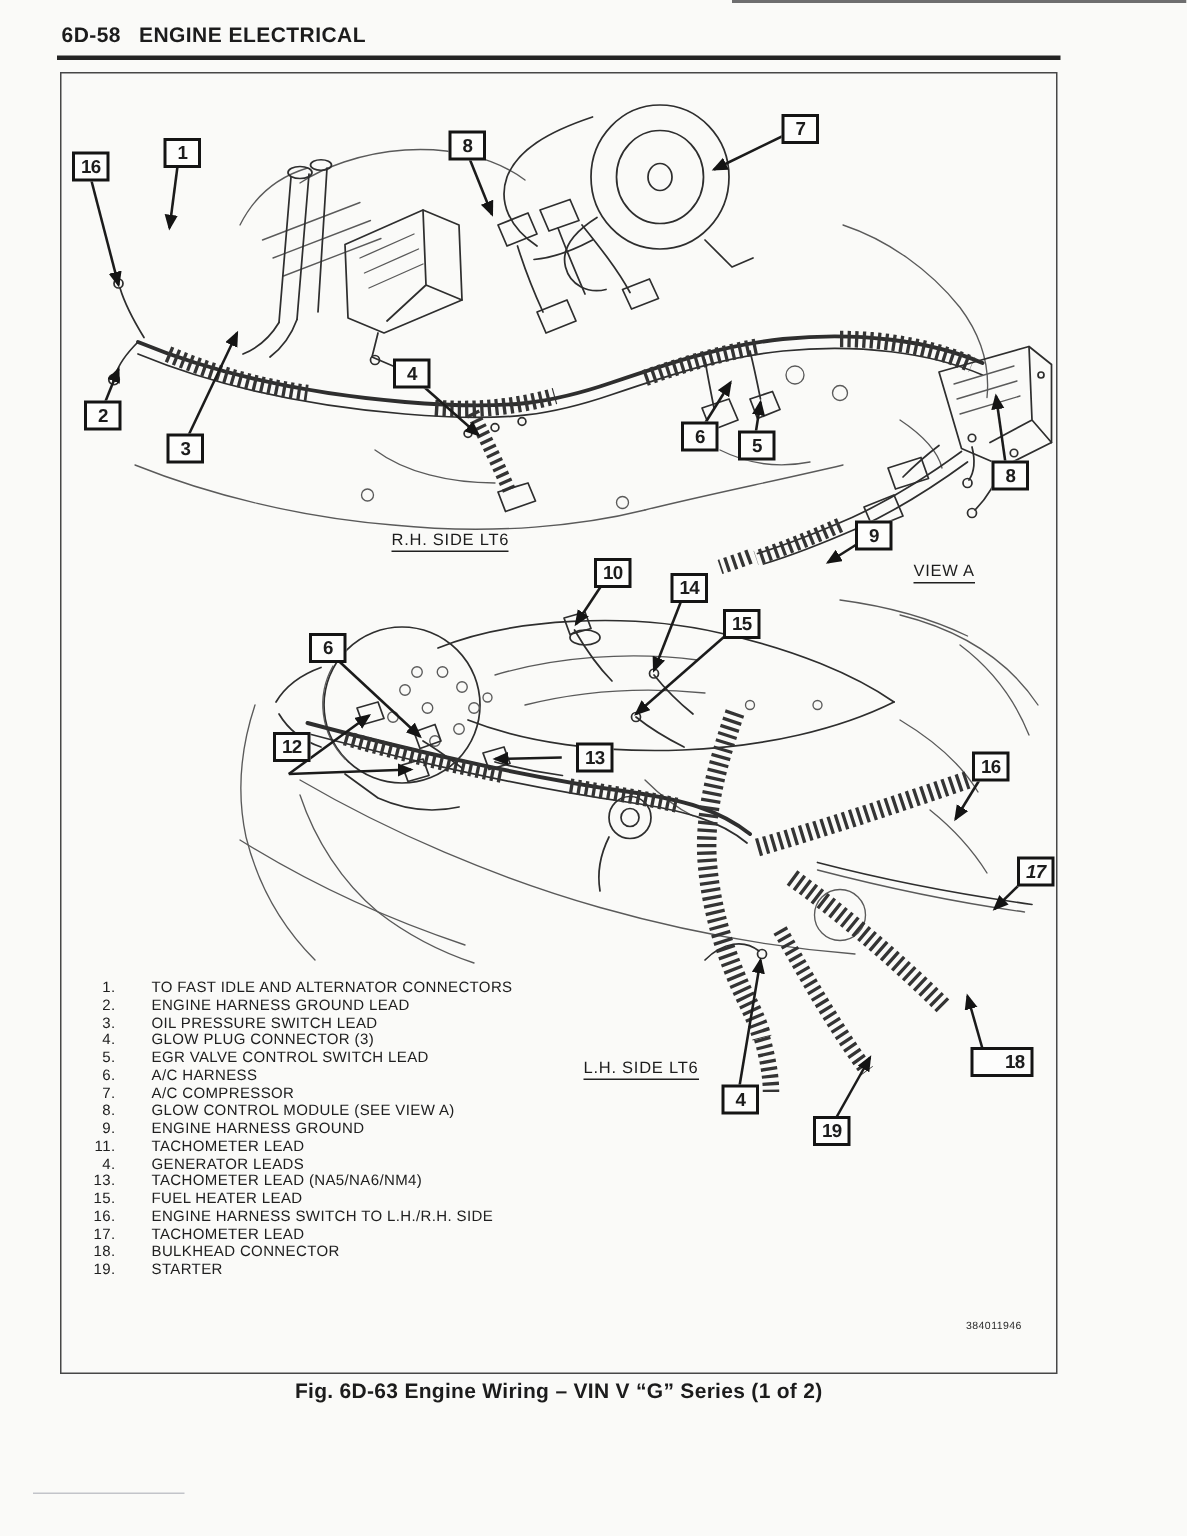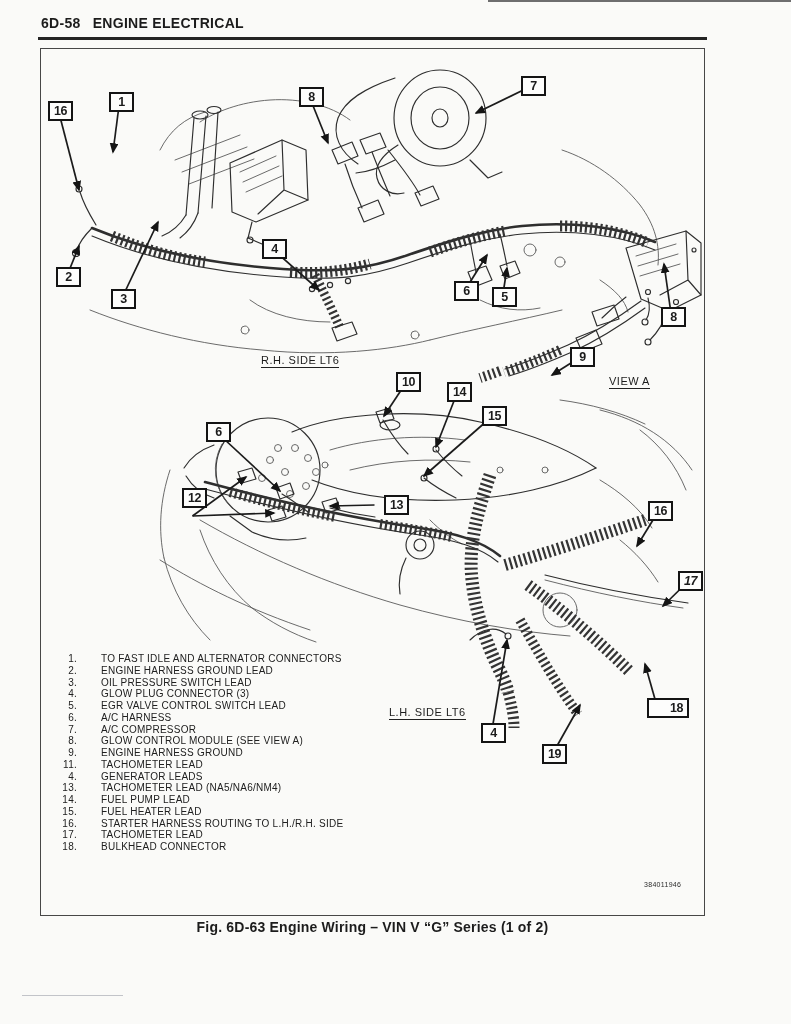--- a/index.html
+++ b/index.html
@@ -309,35 +309,35 @@
     </div>
     <div class="legend-row">
       <span class="legend-num">4.</span>
       <span class="legend-text">GENERATOR LEADS</span>
     </div>
     <div class="legend-row">
       <span class="legend-num">13.</span>
       <span class="legend-text">TACHOMETER LEAD (NA5/NA6/NM4)</span>
     </div>
     <div class="legend-row">
-      <span class="legend-num">14.</span>
-      <span class="legend-text">FUEL PUMP LEAD</span>
-    </div>
-    <div class="legend-row">
       <span class="legend-num">15.</span>
       <span class="legend-text">FUEL HEATER LEAD</span>
     </div>
     <div class="legend-row">
       <span class="legend-num">16.</span>
-      <span class="legend-text">STARTER HARNESS ROUTING TO L.H./R.H. SIDE</span>
+      <span class="legend-text">ENGINE HARNESS SWITCH TO L.H./R.H. SIDE</span>
     </div>
     <div class="legend-row">
       <span class="legend-num">17.</span>
       <span class="legend-text">TACHOMETER LEAD</span>
     </div>
     <div class="legend-row">
       <span class="legend-num">18.</span>
       <span class="legend-text">BULKHEAD CONNECTOR</span>
     </div>
+    <div class="legend-row">
+      <span class="legend-num">19.</span>
+      <span class="legend-text">STARTER</span>
+    </div>
   </div>
 
 <div class="stock-number">384011946</div>
 <div class="figure-caption">Fig. 6D-63 Engine Wiring – VIN V “G” Series (1 of 2)</div>
 
 </body></html>

